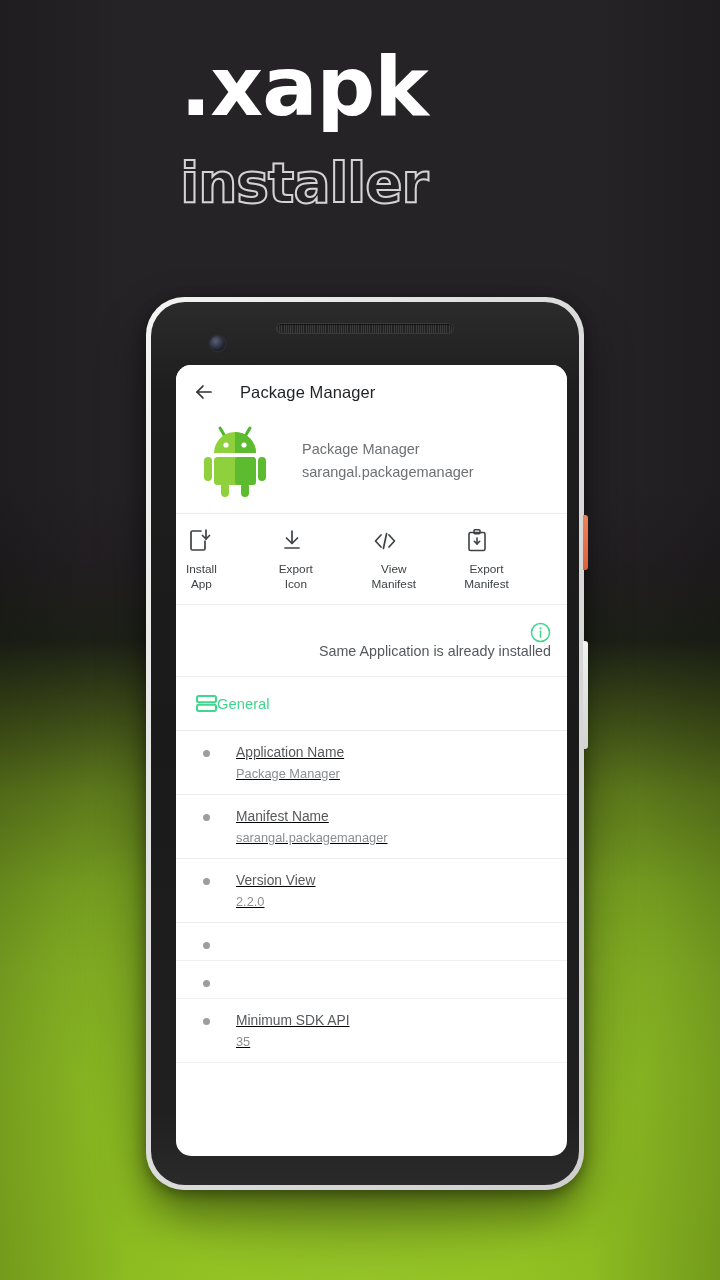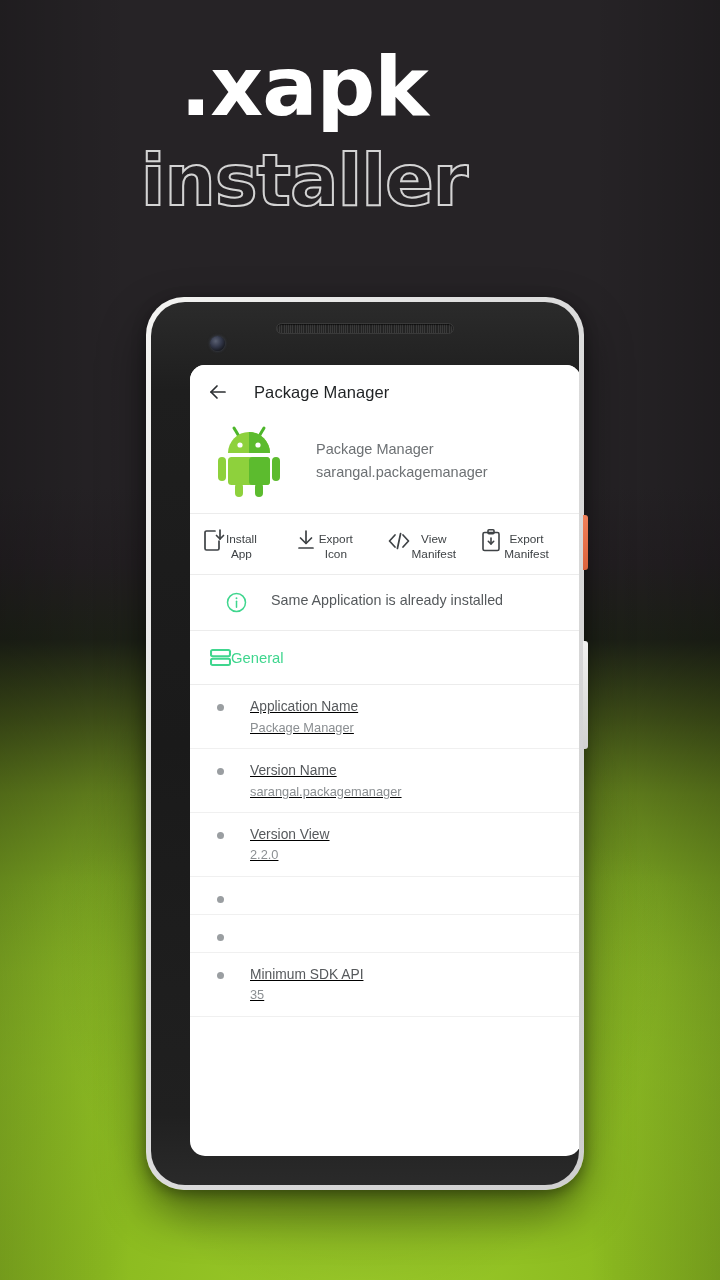--- a/index.html
+++ b/index.html
@@ -37,22 +37,22 @@
   }
 
   
   #headline { position:absolute; top:46px; left:0; width:608px; text-align:center; }
   #title-xapk {
     font-size:82px; font-weight:bold; color:#ffffff;
     letter-spacing:-1px; line-height:1.0;
     font-family:"DejaVu Sans", sans-serif;
   }
   #title-installer {
-    margin-top:16px;
-    font-size:72px; font-weight:bold; line-height:1.0;
+    margin-top:28px;
+    font-size:55px; font-weight:bold; line-height:1.0;
     font-family:"DejaVu Sans", sans-serif;
     color:transparent;
     -webkit-text-stroke:2px rgba(255,255,255,0.80);
     letter-spacing:-1px;
   }
 
   
   #phone {
     position:absolute; left:146px; top:297px;
     width:438px; height:893px;
@@ -97,21 +97,21 @@
     background:linear-gradient(to bottom,#f0815a,#e8714a,#d9633e);
   }
   #volume-button {
     position:absolute; left:583px; top:641px;
     width:5px; height:108px; border-radius:0 3px 3px 0;
     background:linear-gradient(to bottom,#f2f2f0,#e2e2e0,#d2d2d0);
   }
 
   
   #screen {
-    position:absolute; left:39px; top:63px;
+    position:absolute; left:25px; top:63px;
     width:391px; height:791px;
     background:#ffffff;
     border-radius:15px;
     overflow:hidden;
     display:flex; flex-direction:column;
   }
 
   
   #appbar {
     height:54px; flex:0 0 54px;
@@ -137,34 +137,35 @@
   .app-name-line { font-size:14.5px; color:#6d7174; line-height:1.62; }
   .app-pkg-line  { font-size:14.5px; color:#6d7174; line-height:1.62; }
 
   
   #actions {
     display:flex;
     padding:14px 10px 12px 10px;
     border-bottom:1px solid #ececec;
   }
   .action {
-    flex:1; display:flex; flex-direction:row; align-items:flex-end;
+    flex:1; display:flex; flex-direction:column; align-items:flex-start;
     cursor:pointer;
   }
   .action-icon { width:26px; height:26px; margin-bottom:8px; }
   .action-label {
     font-size:11.8px; color:#3e4245; text-align:center; line-height:1.28;
     white-space:pre-line;
   }
 
   
   #info-banner {
-    display:flex; align-items:flex-start;
-    padding:17px 32px;
+    display:flex; align-items:flex-end;
+    padding:17px 16px;
     border-bottom:1px solid #ececec;
+    flex-direction:column;
   }
   #info-icon { width:21px; height:21px; flex:0 0 21px; margin-left:4px; }
   #info-text { margin-left:24px; font-size:14.3px; color:#55595c; }
 
   
   #section-general {
     display:flex; align-items:center;
     padding:16px 16px;
     border-bottom:1px solid #ececec;
   }
@@ -322,21 +323,21 @@
           <span class="row-bullet"></span>
           <div class="row-texts">
             <div class="row-label">Application Name</div>
             <div class="row-value">Package Manager</div>
           </div>
         </div>
 
         <div class="detail-row">
           <span class="row-bullet"></span>
           <div class="row-texts">
-            <div class="row-label">Version Name</div>
+            <div class="row-label">Manifest Name</div>
             <div class="row-value">sarangal.packagemanager</div>
           </div>
         </div>
 
         <div class="detail-row">
           <span class="row-bullet"></span>
           <div class="row-texts">
             <div class="row-label">Version View</div>
             <div class="row-value">2.2.0</div>
           </div>

